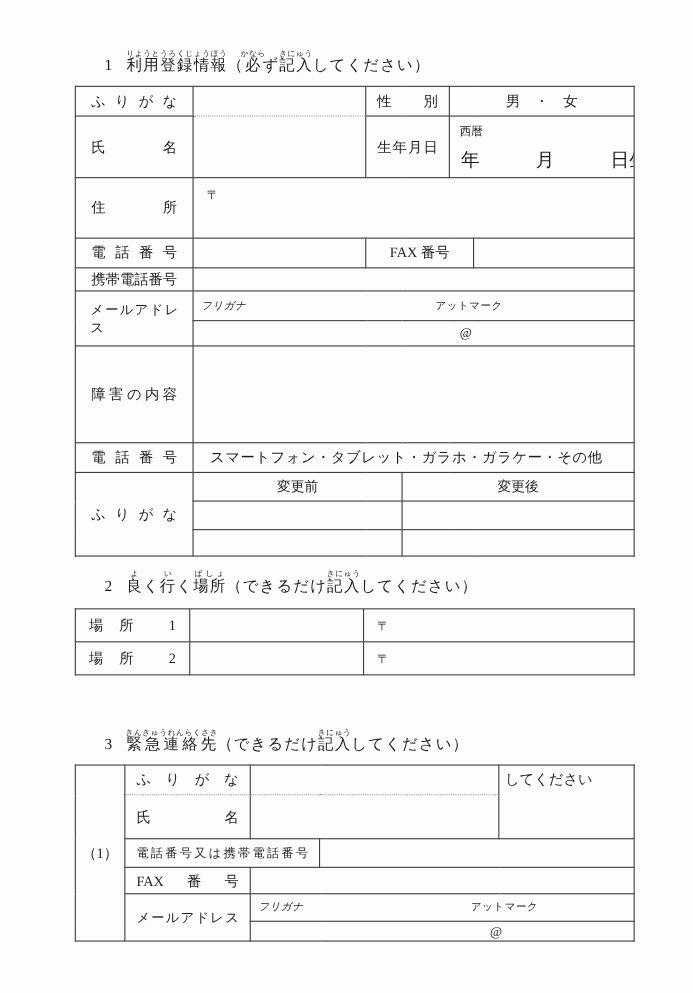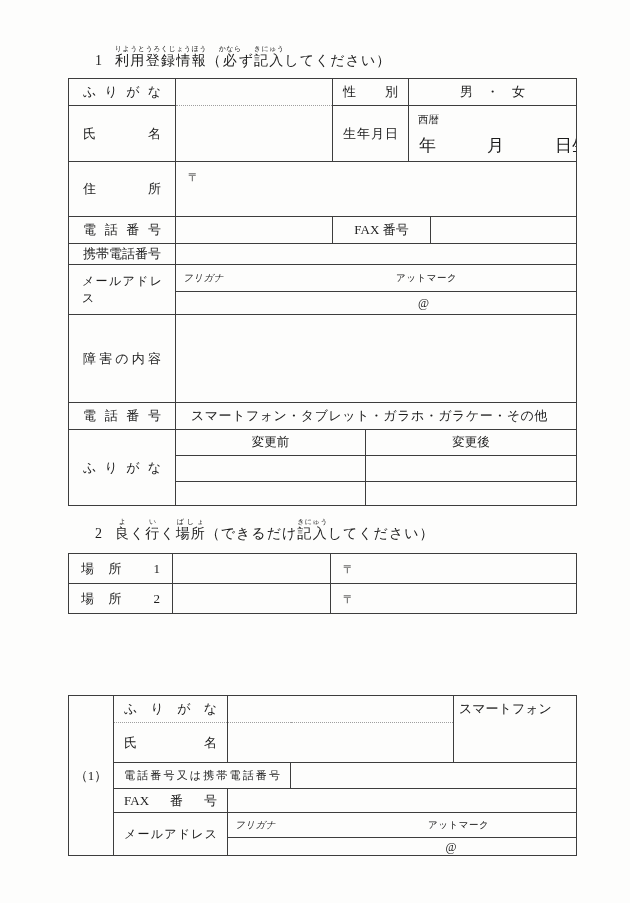--- a/index.html
+++ b/index.html
@@ -169,36 +169,39 @@
     <tr style="height:30px">
       <td class="jl2">場所 2</td>
       <td class="blank-cell"></td>
       <td class="postal-inline">
         <span class="pm">〒</span>
       </td>
     </tr>
   </tbody>
     </table>
 
+  <div class="sec-title" style="left:95px; top:662px;">
+    <span class="num">3</span><span><ruby>緊急連絡先<rt>きんきゅうれんらくさき</rt></ruby>（できるだけ<ruby>記入<rt>きにゅう</rt></ruby>してください）</span>
+  </div>
 
   <table class="t3">
     <colgroup>
       <col style="width:45px">
         <col style="width:114px">
         <col style="width:63px">
       <col style="width:163px">
         <col style="width:123px">
     </colgroup>
     <tbody>
         <tr style="height:27px">
       <td class="group-cell" rowspan="6">（1）</td>
       <td class="jl3 dotted-b">ふりがな</td>
       <td class="blank-cell dotted-b" colspan="2"></td>
       <td class="relation-cell" rowspan="2">
-        <span>スマートフォン</span>
+        <span>してください</span>
       </td>
     </tr>
     <tr style="height:40px">
       <td class="jl3 no-t">氏名</td>
       <td class="blank-cell no-t" colspan="2"></td>
     </tr>
     <tr style="height:26px">
       <td class="jl3 tight" colspan="2">電話番号又は携帯電話番号</td>
       <td class="blank-cell" colspan="2"></td>
     </tr>

